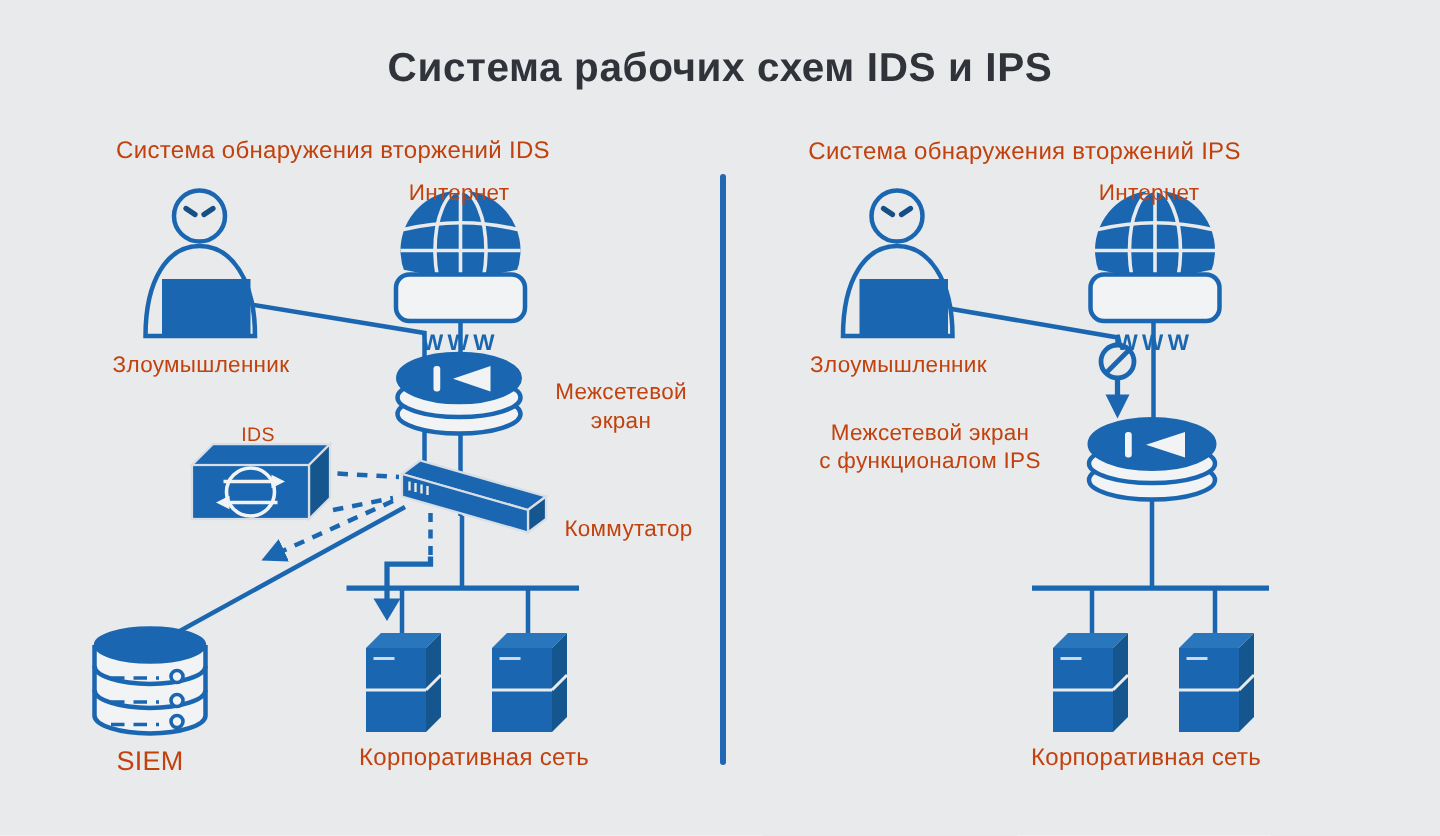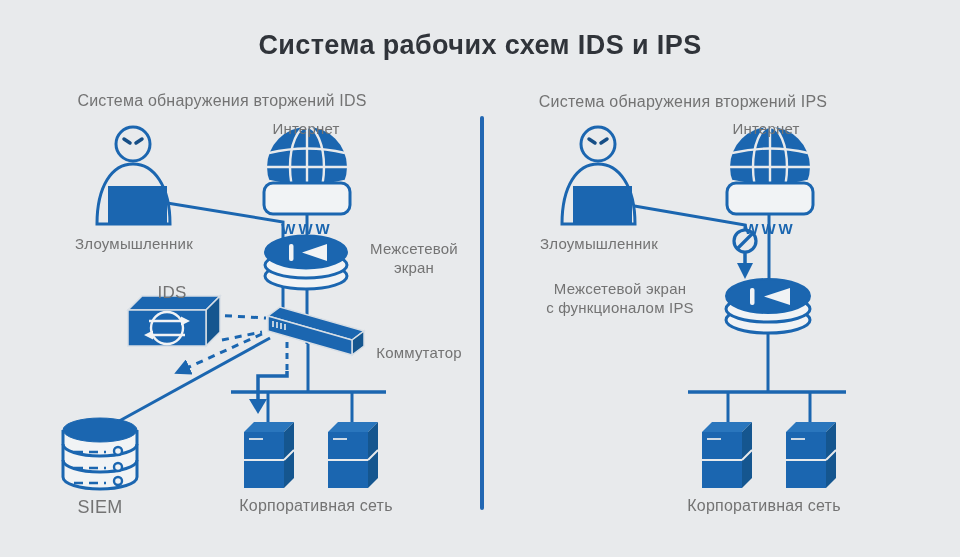--- a/index.html
+++ b/index.html
@@ -3,21 +3,21 @@
 <meta charset="utf-8">
 <style>
   html,body { margin:0; padding:0; }
   .stage {
     position:relative; width:960px; height:557px;
     background:#e8eaec; overflow:hidden;
     font-family:"Liberation Sans", sans-serif;
   }
   .stage svg { position:absolute; left:0; top:0; }
   .lbl {
-    position:absolute; text-align:center; color:#737373;
+    position:absolute; text-align:center; color:#c2410c;
     font-size:15px; letter-spacing:.2px; line-height:1.28;
     white-space:pre-line;
   }
   .title {
     position:absolute; left:0; top:30px; width:960px; text-align:center;
     font-size:27px; font-weight:700; color:#30343a; letter-spacing:.4px;
   }
   .subtitle { font-size:16px; }
   .www {
     font-weight:700; color:#1b66b0; font-size:15px; letter-spacing:3px;margin-top:30px;
@@ -218,25 +218,25 @@
 
   <div class="lbl" style="left:246px; top:119px; width:120px;">Интернет</div>
   <div class="lbl" style="left:706px; top:119px; width:120px;">Интернет</div>
 
   <div class="lbl www" style="left:267px; top:189px; width:80px;">WWW</div>
   <div class="lbl www" style="left:730px; top:189px; width:80px;">WWW</div>
 
   <div class="lbl" style="left:54px; top:234px; width:160px;">Злоумышленник</div>
   <div class="lbl" style="left:519px; top:234px; width:160px;">Злоумышленник</div>
 
-  <div class="lbl" style="left:344px; top:239px; width:140px;">Межсетевой
+  <div class="lbl" style="left:344px; top:252px; width:140px;">Межсетевой
 экран</div>
   <div class="lbl" style="left:510px; top:279px; width:220px;">Межсетевой экран
 с функционалом IPS</div>
 
-  <div class="lbl" style="left:142px; top:282px; width:60px; font-size:17px;">IDS</div>
+  <div class="lbl" style="left:142px; top:282px; width:60px; font-size:13px;">IDS</div>
   <div class="lbl" style="left:349px; top:343px; width:140px;">Коммутатор</div>
   <div class="lbl" style="left:50px; top:496px; width:100px; font-size:18px;">SIEM</div>
 
   <div class="lbl" style="left:216px; top:496px; width:200px; font-size:16px;">Корпоративная сеть</div>
   <div class="lbl" style="left:664px; top:496px; width:200px; font-size:16px;">Корпоративная сеть</div>
 
 </div>
 
 </body></html>

